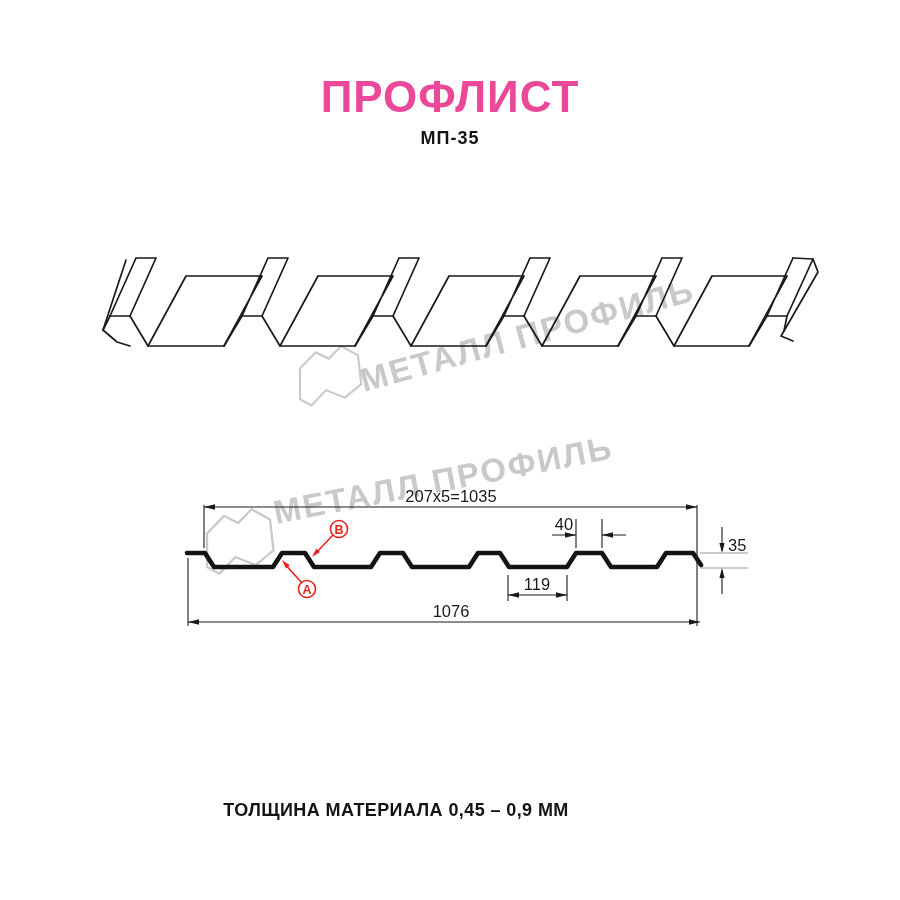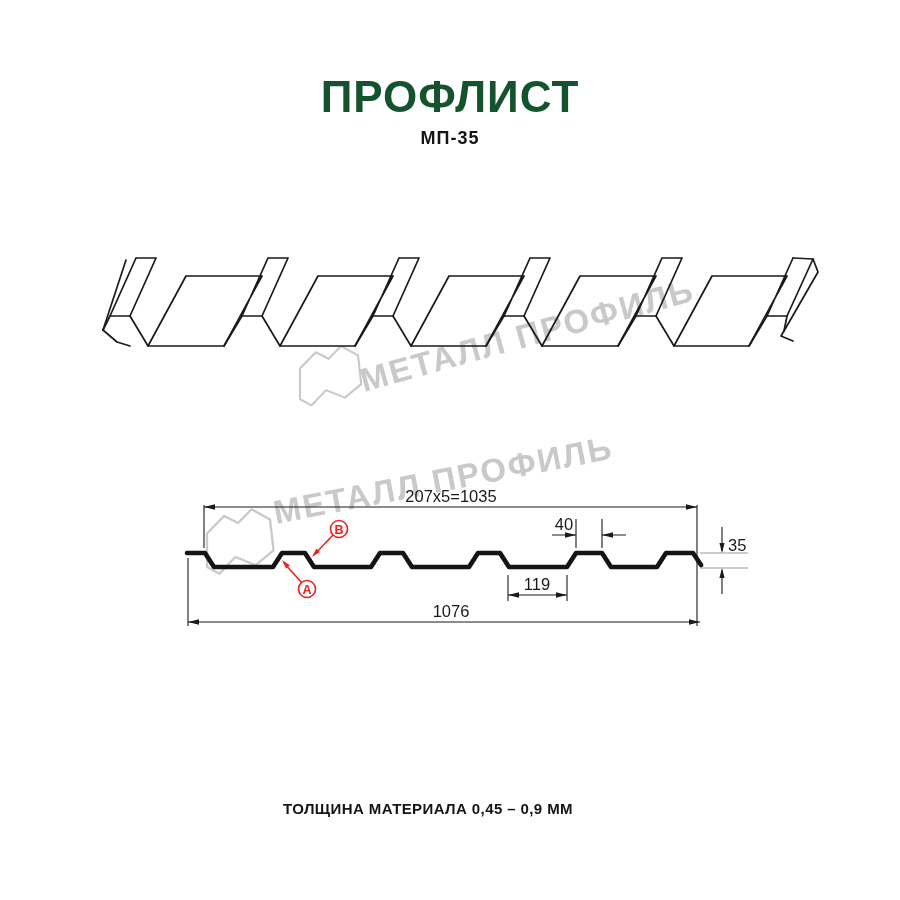--- a/index.html
+++ b/index.html
@@ -1,22 +1,22 @@
 <!DOCTYPE html>
 <html><head>
 <meta charset="utf-8">
 <style>
   html,body{margin:0;padding:0;background:#ffffff;}
   .page{position:relative;width:900px;height:900px;background:#ffffff;overflow:hidden;
         font-family:"Liberation Sans", sans-serif;color:#141414;}
   .hdr{position:absolute;left:0;top:0;width:900px;text-align:center;}
-  .title{margin:0;padding-top:72px;font-size:44px;font-weight:800;letter-spacing:1px;color:#14532d;}
+  .title{margin:0;padding-top:72px;font-size:44px;font-weight:800;letter-spacing:1px;color:#ec4899;}
   .subtitle{margin:6px 0 12px 0;font-size:18px;font-weight:600;letter-spacing:1px;color:#141414;}
   .ftr{position:absolute;left:0;top:800px;width:792px;text-align:center;
-       font-size:15px;font-weight:600;letter-spacing:0.4px;color:#141414;margin-left:32px;}
+       font-size:18px;font-weight:600;letter-spacing:0.4px;color:#141414;}
   svg{position:absolute;left:0;top:0;}
   .sheet3d{fill:none;stroke:#1a1a1a;stroke-width:1.7;stroke-linecap:round;stroke-linejoin:round;}
   .profile{fill:none;stroke:#141414;stroke-width:4.6;stroke-linecap:round;stroke-linejoin:round;}
   .dim{stroke:#1a1a1a;stroke-width:1.1;fill:none;}
   .dimgray{stroke:#9a9a9a;stroke-width:1.1;fill:none;}
   .arr{fill:#1a1a1a;stroke:none;}
   .dimtext{font-family:"Liberation Sans", sans-serif;font-size:16.5px;fill:#1a1a1a;}
   .wm-text{font-family:"Liberation Sans", sans-serif;font-weight:700;font-size:33px;
            letter-spacing:2px;fill:#c9c9c9;}
   .wm-logo{fill:none;stroke:#c9c9c9;stroke-width:3;stroke-linejoin:round;}

